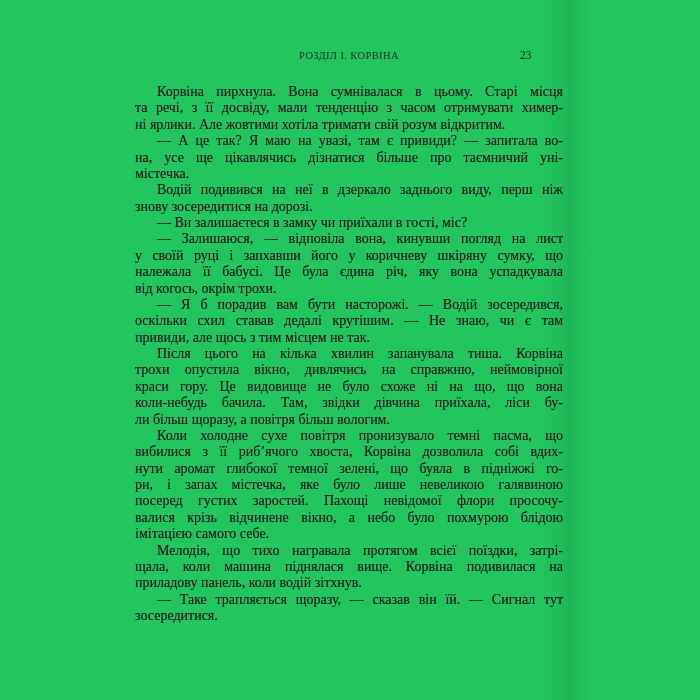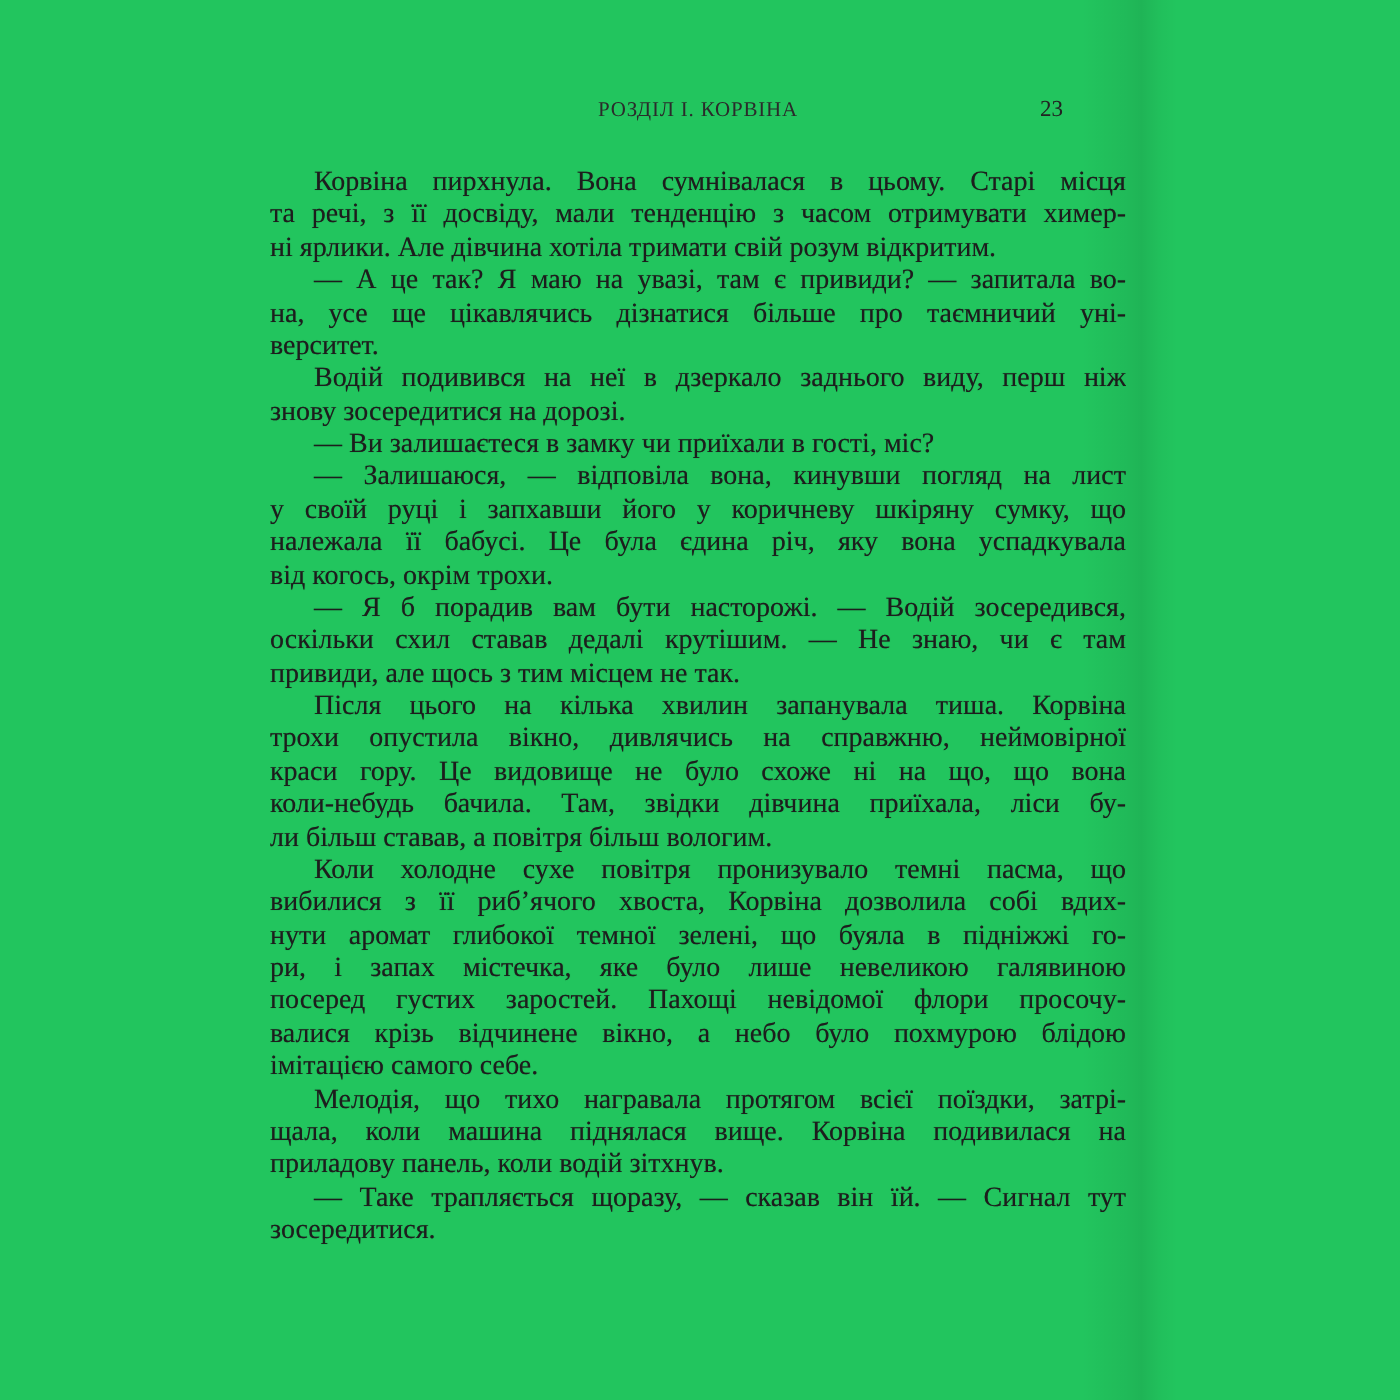--- a/index.html
+++ b/index.html
@@ -80,26 +80,26 @@
 <div class="page">
   <div class="header">
     <span class="chapter-title">РОЗДІЛ І. КОРВІНА</span>
     <span class="folio">23</span>
   </div>
 
   <div class="text-block">
       <div class="para">
         <div class="line ind">Корвіна пирхнула. Вона сумнівалася в цьому. Старі місця</div>
         <div class="line">та речі, з її досвіду, мали тенденцію з часом отримувати химер-</div>
-        <div class="line pl">ні ярлики. Але дівчина хотіла тримати свій розум відкритим.</div>
+        <div class="line pl">ні ярлики. Але жовтими хотіла тримати свій розум відкритим.</div>
       </div>
       <div class="para">
         <div class="line ind">— А це так? Я маю на увазі, там є привиди? — запитала во-</div>
         <div class="line">на, усе ще цікавлячись дізнатися більше про таємничий уні-</div>
-        <div class="line pl">верситет.</div>
+        <div class="line pl">містечка.</div>
       </div>
       <div class="para">
         <div class="line ind">Водій подивився на неї в дзеркало заднього виду, перш ніж</div>
         <div class="line pl">знову зосередитися на дорозі.</div>
       </div>
       <div class="para">
         <div class="line ind pl">— Ви залишаєтеся в замку чи приїхали в гості, міс?</div>
       </div>
       <div class="para">
         <div class="line ind">— Залишаюся, — відповіла вона, кинувши погляд на лист</div>
@@ -110,21 +110,21 @@
       <div class="para">
         <div class="line ind">— Я б порадив вам бути насторожі. — Водій зосередився,</div>
         <div class="line">оскільки схил ставав дедалі крутішим. — Не знаю, чи є там</div>
         <div class="line pl">привиди, але щось з тим місцем не так.</div>
       </div>
       <div class="para">
         <div class="line ind">Після цього на кілька хвилин запанувала тиша. Корвіна</div>
         <div class="line">трохи опустила вікно, дивлячись на справжню, неймовірної</div>
         <div class="line">краси гору. Це видовище не було схоже ні на що, що вона</div>
         <div class="line">коли-небудь бачила. Там, звідки дівчина приїхала, ліси бу-</div>
-        <div class="line pl">ли більш ставав, а повітря більш вологим.</div>
+        <div class="line pl">ли більш щоразу, а повітря більш вологим.</div>
       </div>
       <div class="para">
         <div class="line ind">Коли холодне сухе повітря пронизувало темні пасма, що</div>
         <div class="line">вибилися з її риб’ячого хвоста, Корвіна дозволила собі вдих-</div>
         <div class="line">нути аромат глибокої темної зелені, що буяла в підніжжі го-</div>
         <div class="line">ри, і запах містечка, яке було лише невеликою галявиною</div>
         <div class="line">посеред густих заростей. Пахощі невідомої флори просочу-</div>
         <div class="line">валися крізь відчинене вікно, а небо було похмурою блідою</div>
         <div class="line pl">імітацією самого себе.</div>
       </div>

